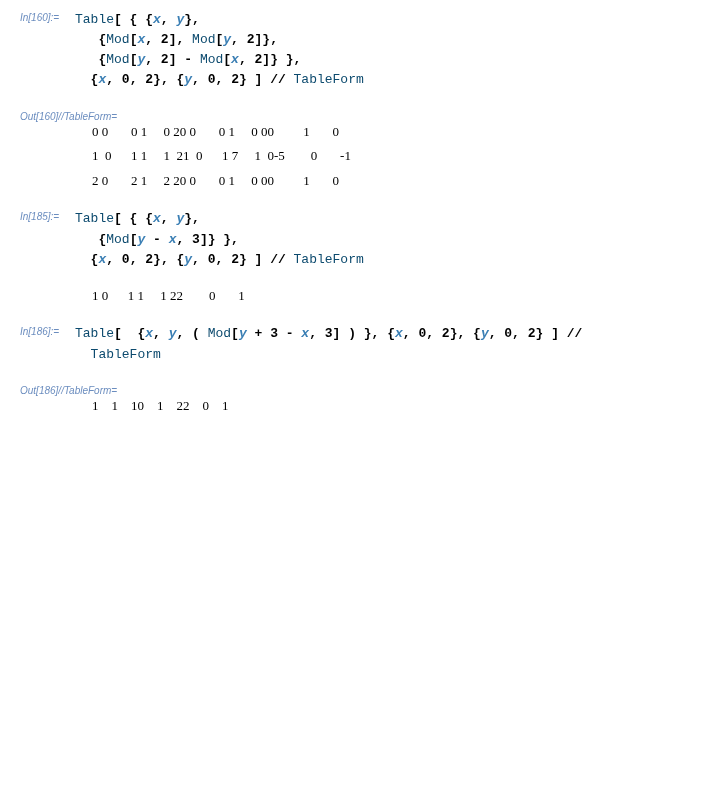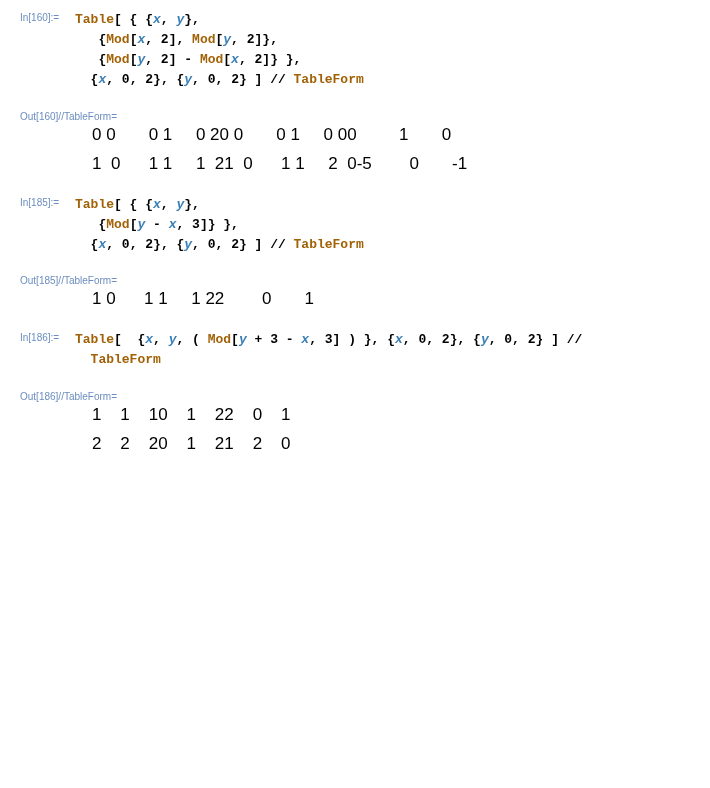--- a/index.html
+++ b/index.html
@@ -17,59 +17,59 @@
   }
   .in-label, .out-label {
     font-family: Arial, sans-serif;
     font-size: 10px;
     color: #6b8dbf;
     display: inline-block;
     vertical-align: top;
     width: 55px;
     text-align: left;
     padding-top: 2px;
+    font-style: italic;
   }
   .input-content {
     display: inline-block;
     vertical-align: top;
     font-weight: bold;
     font-family: "Courier New", monospace;
     font-size: 13px;
     line-height: 1.55;
   }
   .output-content {
     display: inline-block;
     vertical-align: top;
-    font-family: Liberation Sans, sans-serif;
-    font-size: 17px;
+    font-family: Liberation Serif, serif;
+    font-size: 13px;
     line-height: 1.28;
     white-space: pre;
   }
   .var { color: #3b7fb4; font-style: italic; font-weight: bold;}
   .num { color: #000; }
-  .fn { color: #a16207; font-weight: bold;}
+  .fn { color: #0c4a6e; font-weight: normal;}
   .input-line { white-space: pre; }
   .group { margin-bottom: 6px;}
   .output-block { margin-left: 72px; }
   .out-row { margin-bottom: 2px;}
 </style>
 </head>
 <body>
 
 <div id="notebook">
     <div class="cell"><span class="in-label">In[160]:=</span><span class="input-content"><span class="input-line"><span class="fn">Table</span><span class="p">[ { {</span><span class="var">x</span><span class="p">, </span><span class="var">y</span><span class="p">},</span></span><br><span class="input-line"><span>   </span><span class="p">{</span><span class="fn">Mod</span><span class="p">[</span><span class="var">x</span><span class="p">, </span><span class="num">2</span><span class="p">], </span><span class="fn">Mod</span><span class="p">[</span><span class="var">y</span><span class="p">, </span><span class="num">2</span><span class="p">]},</span></span><br><span class="input-line"><span>   </span><span class="p">{</span><span class="fn">Mod</span><span class="p">[</span><span class="var">y</span><span class="p">, </span><span class="num">2</span><span class="p">] - </span><span class="fn">Mod</span><span class="p">[</span><span class="var">x</span><span class="p">, </span><span class="num">2</span><span class="p">]} },</span></span><br><span class="input-line"><span>  </span><span class="p">{</span><span class="var">x</span><span class="p">, </span><span class="num">0</span><span class="p">, </span><span class="num">2</span><span class="p">}, {</span><span class="var">y</span><span class="p">, </span><span class="num">0</span><span class="p">, </span><span class="num">2</span><span class="p">} ] // </span><span class="fn">TableForm</span></span></span></div>
     <div><span class="out-label" style="width: auto; text-align: center;">Out[160]//TableForm=</span></div>
     <div class="output-block cell">
       <div class="group"><div class="output-content out-row">0 0       0 1     0 2</div><div class="output-content out-row">0 0       0 1     0 0</div><div class="output-content out-row">0         1       0</div></div>
-      <div class="group"><div class="output-content out-row">1  0      1 1     1  2</div><div class="output-content out-row">1  0      1 1     2  0</div><div class="output-content out-row">-5        0       -1</div></div>
+      <div class="group"><div class="output-content out-row">1  0      1 1     1  2</div><div class="output-content out-row">1  0      1 7     1  0</div><div class="output-content out-row">-5        0       -1</div></div>
+      <div class="group"><div class="output-content out-row">2 0       2 1     2 2</div><div class="output-content out-row">0 0       0 1     0 0</div><div class="output-content out-row">0         1       0</div></div>
     </div>
     <div class="cell"><span class="in-label">In[185]:=</span><span class="input-content"><span class="input-line"><span class="fn">Table</span><span class="p">[ { {</span><span class="var">x</span><span class="p">, </span><span class="var">y</span><span class="p">},</span></span><br><span class="input-line"><span>   </span><span class="p">{</span><span class="fn">Mod</span><span class="p">[</span><span class="var">y</span><span class="p"> - </span><span class="var">x</span><span class="p">, </span><span class="num">3</span><span class="p">]} },</span></span><br><span class="input-line"><span>  </span><span class="p">{</span><span class="var">x</span><span class="p">, </span><span class="num">0</span><span class="p">, </span><span class="num">2</span><span class="p">}, {</span><span class="var">y</span><span class="p">, </span><span class="num">0</span><span class="p">, </span><span class="num">2</span><span class="p">} ] // </span><span class="fn">TableForm</span></span></span></div>
-    <div><span class="out-label" style="width: auto;">Out[185]//TableForm=</span></div>
     <div class="output-block cell">
       <div class="group"><div class="output-content out-row">1 0      1 1     1 2</div><div class="output-content out-row">2        0       1</div></div>
     </div>
     <div class="cell"><span class="in-label">In[186]:=</span><span class="input-content"><span class="input-line"><span class="fn">Table</span><span class="p">[  {</span><span class="var">x</span><span class="p">, </span><span class="var">y</span><span class="p">, ( </span><span class="fn">Mod</span><span class="p">[</span><span class="var">y</span><span class="p"> + </span><span class="num">3</span><span class="p"> - </span><span class="var">x</span><span class="p">, </span><span class="num">3</span><span class="p">] ) }, {</span><span class="var">x</span><span class="p">, </span><span class="num">0</span><span class="p">, </span><span class="num">2</span><span class="p">}, {</span><span class="var">y</span><span class="p">, </span><span class="num">0</span><span class="p">, </span><span class="num">2</span><span class="p">} ] //</span></span><br><span class="input-line"><span>  </span><span class="fn">TableForm</span></span></span></div>
     <div><span class="out-label" style="width: auto;">Out[186]//TableForm=</span></div>
     <div class="output-block cell">
       <div class="group"><div class="output-content out-row">1    1    1</div><div class="output-content out-row">0    1    2</div><div class="output-content out-row">2    0    1</div></div>
-      <div class="group"><div class="output-content out-row">2    2    2</div><div class="output-content out-row">0    1    2</div><div class="output-content out-row">1    2    0</div></div>
     </div>
   </div>
 
 </body></html>

